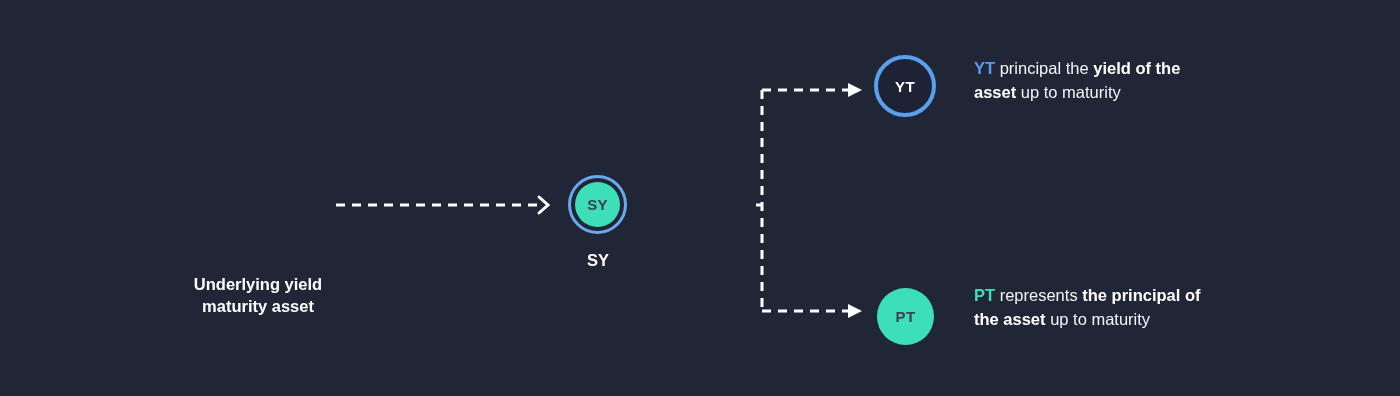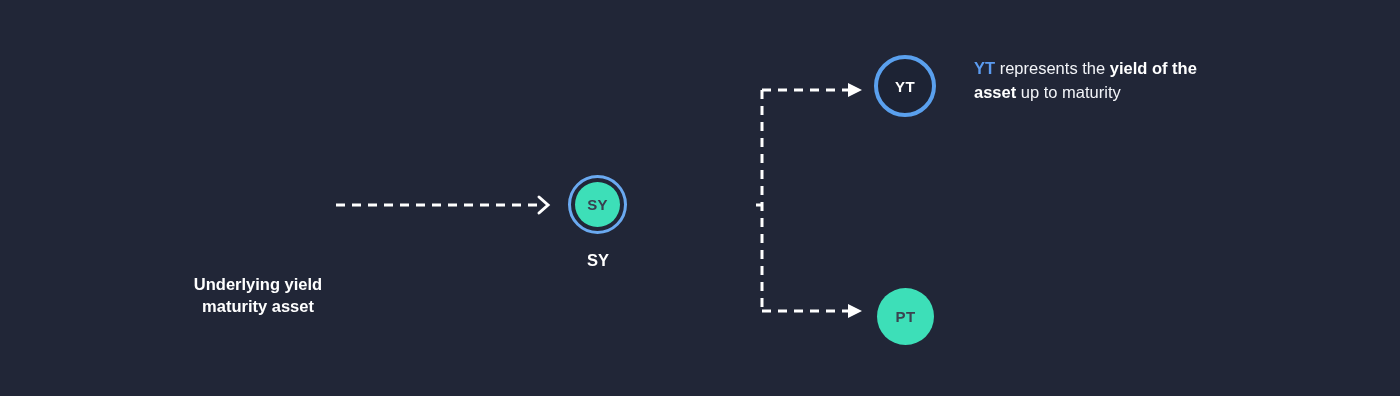--- a/index.html
+++ b/index.html
@@ -174,17 +174,20 @@
 
   <div class="node node-yt">
     <span class="glyph">YT</span>
   </div>
 
   <div class="node node-pt">
     <span class="glyph">PT</span>
   </div>
 
   <div class="desc desc-yt">
-    <span class="tok-yt">YT</span><span class="tok-normal"> represents the </span><span class="tok-strong">yield of the asset</span><span class="tok-normal"> up to maturity</span>
+    <span class="tok-yt">YT</span><span class="tok-normal"> principal the </span><span class="tok-strong">yield of the asset</span><span class="tok-normal"> up to maturity</span>
   </div>
 
+  <div class="desc desc-pt">
+    <span class="tok-pt">PT</span><span class="tok-normal"> represents </span><span class="tok-strong">the principal of the asset</span><span class="tok-normal"> up to maturity</span>
+  </div>
 
 </div>
 
 </body></html>

